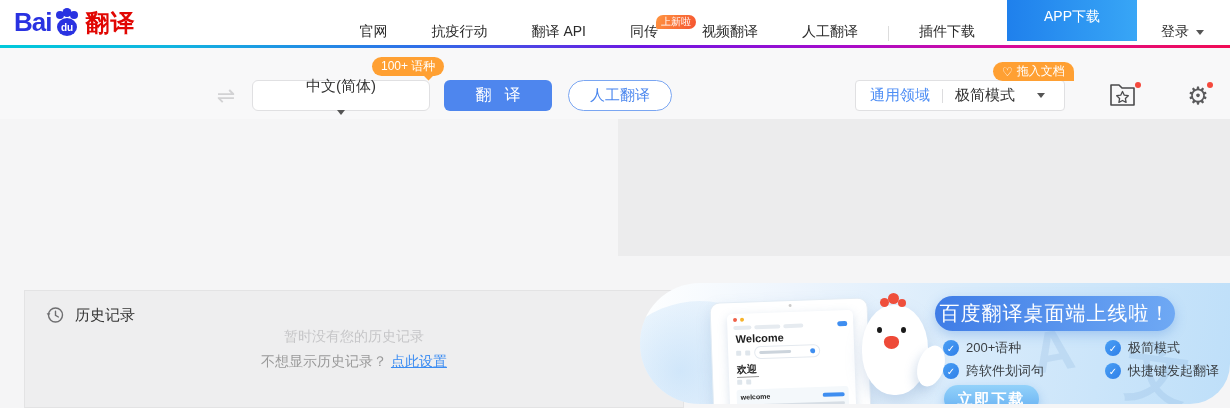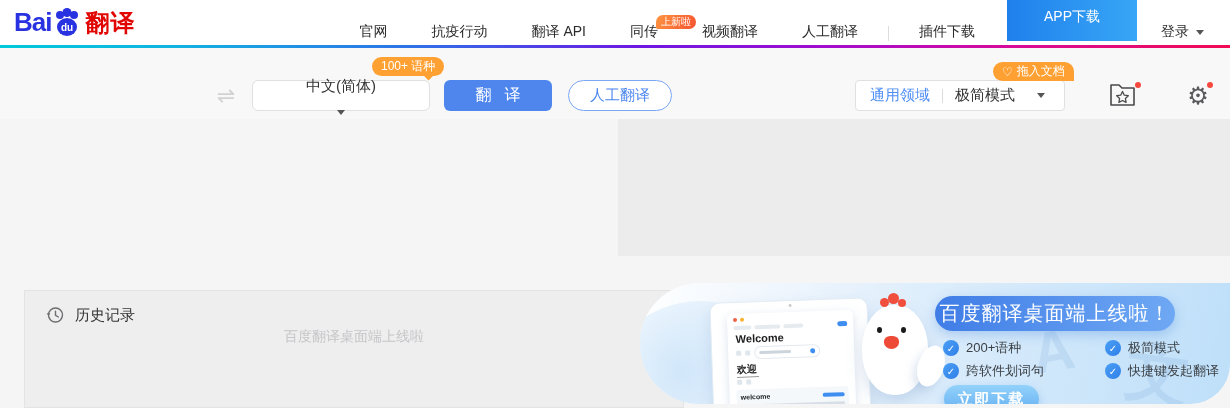--- a/index.html
+++ b/index.html
@@ -205,21 +205,25 @@
 
   <div class="history-panel">
     <div class="history-title-row">
       <svg width="20" height="20" viewBox="0 0 20 20">
         <circle cx="10.5" cy="10" r="7" fill="none" stroke="#6e6e70" stroke-width="1.4"></circle>
         <path d="M10.5 6.2 L10.5 10.3 L13.4 12" fill="none" stroke="#6e6e70" stroke-width="1.4" stroke-linecap="round"></path>
         <path d="M1.6 8.2 L3.5 11 L5.4 8.2 Z" fill="#6e6e70"></path>
       </svg>
       <span class="history-title">历史记录</span>
     </div>
-    <div class="history-empty1">百度翻译桌面端上线啦</div>
+    <div class="history-empty1">暂时没有您的历史记录</div>
+    <div class="history-empty2">
+      <span>不想显示历史记录？</span>
+      <span class="history-link">点此设置</span>
+    </div>
   </div>
 
   <div class="promo">
     <div class="promo-blob"></div>
     <div class="promo-watermark wm-a">A</div>
     <div class="promo-watermark wm-zi">文</div>
 
     <div class="tablet">
       <div class="tablet-cam"></div>
       <div class="mock-window">

